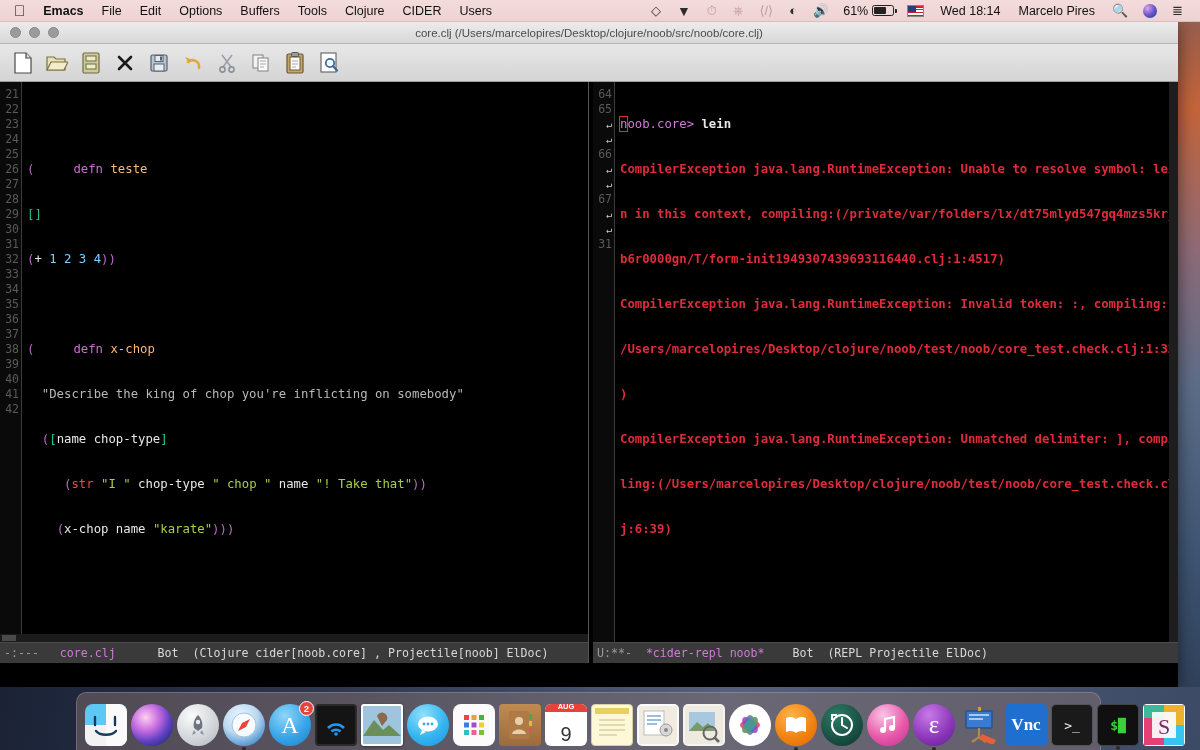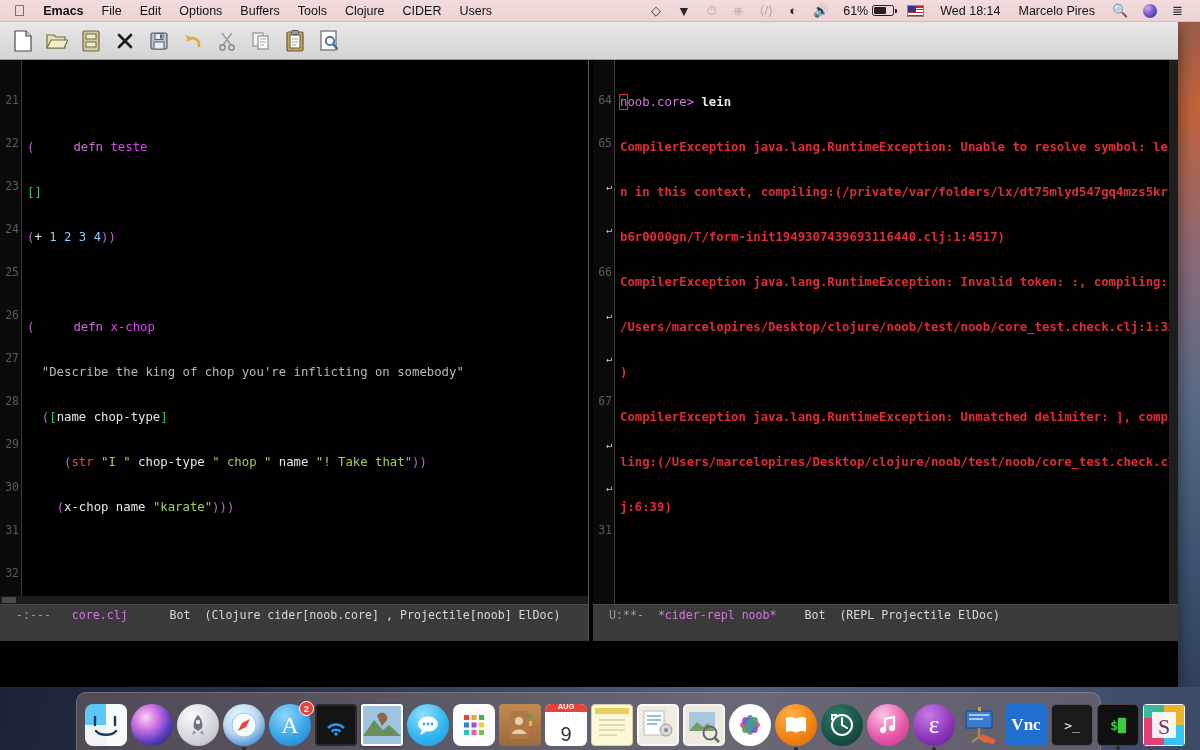--- a/index.html
+++ b/index.html
@@ -92,49 +92,49 @@
   .pane-sep { width: 5px; background: #000; border-left: 1px solid #555; }
   .pane-right { flex: 1; background: #000; display: flex; flex-direction: column; }
 
   .text-area { flex: 1; display: flex; overflow: hidden; position: relative; }
   .gutter {
     width: 22px; min-width: 22px; background: #0a0a0a; color: #5a5a5a;
     font-size: 11.5px; line-height: 15px; text-align: right;
     padding-top: 5px; padding-right: 2px; user-select: none;
     border-right: 1px solid #3a3a3a;
   }
-  .gutter div { height: 15px; margin-top: 28px; }
+  .gutter div { height: 15px; }
   .codelines {
     flex: 1; padding-top: 5px; padding-left: 5px;
     font-size: 12.3px; line-height: 15px; white-space: pre;
     color: #e8e8e8; overflow: hidden; position: relative;
   }
   .codelines .ln { height: 15px; }
 
   
   .c-paren  { color: #b86cc4; }
   .c-kw     { color: #ce6bd6; margin-left: 39px; }
-  .c-fn     { color: #d946ef; }
+  .c-fn     { color: #fdba74; }
   .c-str    { color: #a6cf4a; }
   .c-num    { color: #7fd0ff; }
   .c-brk    { color: #2bbfa0; }
   .c-var    { color: #e8e8e8; }
   .c-cmt    { color: #b8b8b8; }
   .c-core   { color: #ef4444; }
   .c-err    { color: #e02b3a; }
   .c-prompt { color: #d07ad8; }
   .c-out    { color: #e8e8e8; }
   .cursor-hollow { outline: 1px solid #e02b3a; }
   .gutter .wrapglyph { color: #cfcfcf; font-size: 10px; }
 
   .modeline {
-    height: 37px; background: #3a3a3a; color: #d8d8d8;
+    height: 21px; background: #3a3a3a; color: #d8d8d8;
     font-family: "DejaVu Sans Mono", "Liberation Mono", monospace;
     font-size: 11.6px; line-height: 21px; white-space: pre;
-    padding-left: 16px; overflow: hidden;
+    padding-left: 4px; overflow: hidden;
     border-top: 1px solid #4a4a4a;
   }
   .ml-file { color: #d07ad8; }
   .ml-dim  { color: #9a9a9a; }
 
   #echo-area {
     height: 20px; width: 100%; background: #000;
   }
   .vscroll {
     position: absolute; right: 0; top: 0; bottom: 0; width: 9px; background: #1e1e1e;
@@ -210,20 +210,28 @@
     <span class="mb-item">Wed 18:14</span>
     <span class="mb-item">Marcelo Pires</span>
     <span class="mb-ic">🔍</span>
     <span class="siri-dot"></span>
     <span class="mb-ic" style="letter-spacing:0;">≣</span>
   </div>
 </div>
 
 <div id="emacs-window">
 
+  <div id="titlebar">
+    <div class="traffic">
+      <span class="tl"></span>
+      <span class="tl"></span>
+      <span class="tl"></span>
+    </div>
+    <div id="title-text">core.clj (/Users/marcelopires/Desktop/clojure/noob/src/noob/core.clj)</div>
+  </div>
 
   <div id="toolbar">
     <div class="tb-btn">
       <svg width="20" height="22" viewBox="0 0 20 22">
           <path d="M2 1h11l5 5v15H2z" fill="#fff" stroke="#4a4a4a" stroke-width="1.2"></path>
           <path d="M13 1v5h5" fill="#dadada" stroke="#4a4a4a" stroke-width="1.2"></path>
         </svg>
     </div>
     <div class="tb-btn">
       <svg width="22" height="20" viewBox="0 0 22 20">

